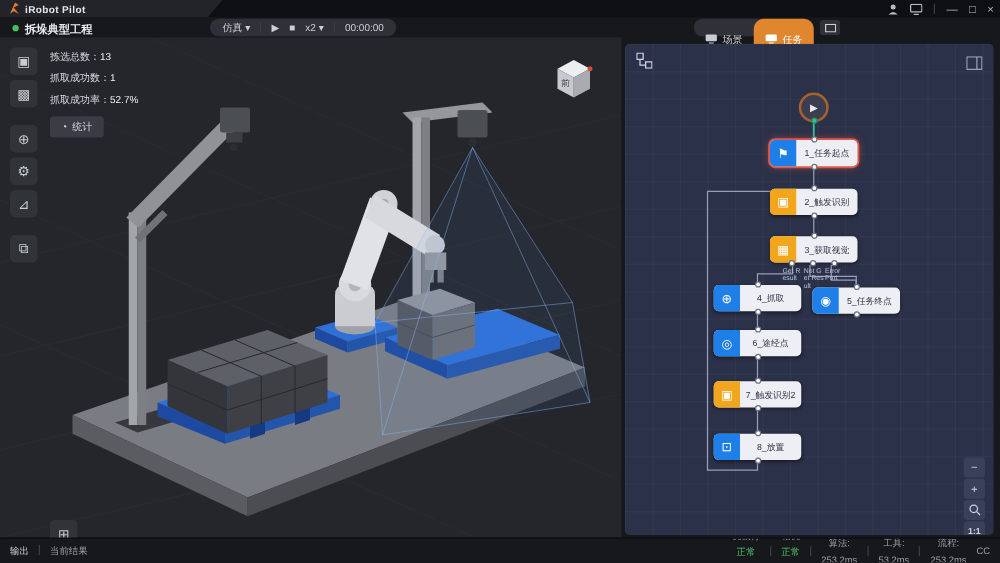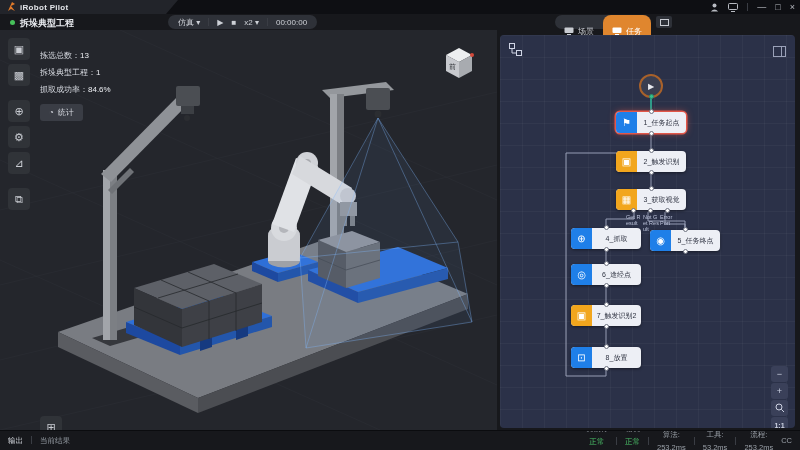--- a/index.html
+++ b/index.html
@@ -33,21 +33,21 @@
   .mini-btn { position:absolute; right:4px; top:2px; width:16px; height:12px; background:#2e3138;
     border-radius:2px; display:flex; align-items:center; justify-content:center; color:#c9ccd2; }
 
   
   .viewport { position:absolute; left:0; top:30px; width:497px; height:400px; background:#24262c; overflow:hidden; }
   .scene { position:absolute; left:0; top:0; }
   .vtool { position:absolute; left:8px; top:8px; display:flex; flex-direction:column; gap:4px; z-index:5; }
   .vtb { width:22px; height:22px; background:#303338; border-radius:4px; color:#c9ccd2;
     font-size:11px; display:flex; align-items:center; justify-content:center; }
   .vtb.gap { margin-top:10px; }
-  .stats { position:absolute; left:40px; top:20px; z-index:5; }
+  .stats { position:absolute; left:40px; top:10px; z-index:5; }
   .stat-row { font-size:8px; color:#d8dbe2; margin-bottom:6px; }
   .stat-row .sv { color:#eceef2; }
   .stat-btn { display:inline-flex; align-items:center; gap:4px; background:#3a3d45; border-radius:3px;
     padding:3px 9px; font-size:8px; color:#d8dbe2; margin-top:2px; }
   .orient { position:absolute; right:20px; top:15px; z-index:5; }
   .out-btn { position:absolute; left:40px; top:386px; width:22px; height:22px; background:#303338;
     border-radius:4px; color:#c9ccd2; font-size:11px; display:flex; align-items:center; justify-content:center; z-index:5; }
 
   
   .flowpanel { position:absolute; left:500px; top:35px; width:295px; height:393px; background:#2b3148;
@@ -274,22 +274,22 @@
       <div class="vtb">
           <span>⊿</span>
         </div>
       <div class="vtb gap">
           <span>⧉</span>
         </div>
     </div>
 
     <div class="stats">
       <div class="stat-row"><span>拣选总数：</span><span class="sv">13</span></div>
-      <div class="stat-row"><span>拆垛典型工程：</span><span class="sv">1</span></div>
-      <div class="stat-row"><span>抓取成功率：</span><span class="sv">84.6%</span></div>
+      <div class="stat-row"><span>抓取成功数：</span><span class="sv">1</span></div>
+      <div class="stat-row"><span>抓取成功率：</span><span class="sv">52.7%</span></div>
       <div class="stat-btn">
         <span>◔</span>
         <span>统计</span>
       </div>
     </div>
 
     <div class="orient">
       <svg width="36" height="40" viewBox="0 0 36 40">
         <polygon points="18,3 31,10 18,17 5,10" fill="#eceef0"></polygon>
         <polygon points="5,10 18,17 18,33 5,26" fill="#c7c9ce"></polygon>

